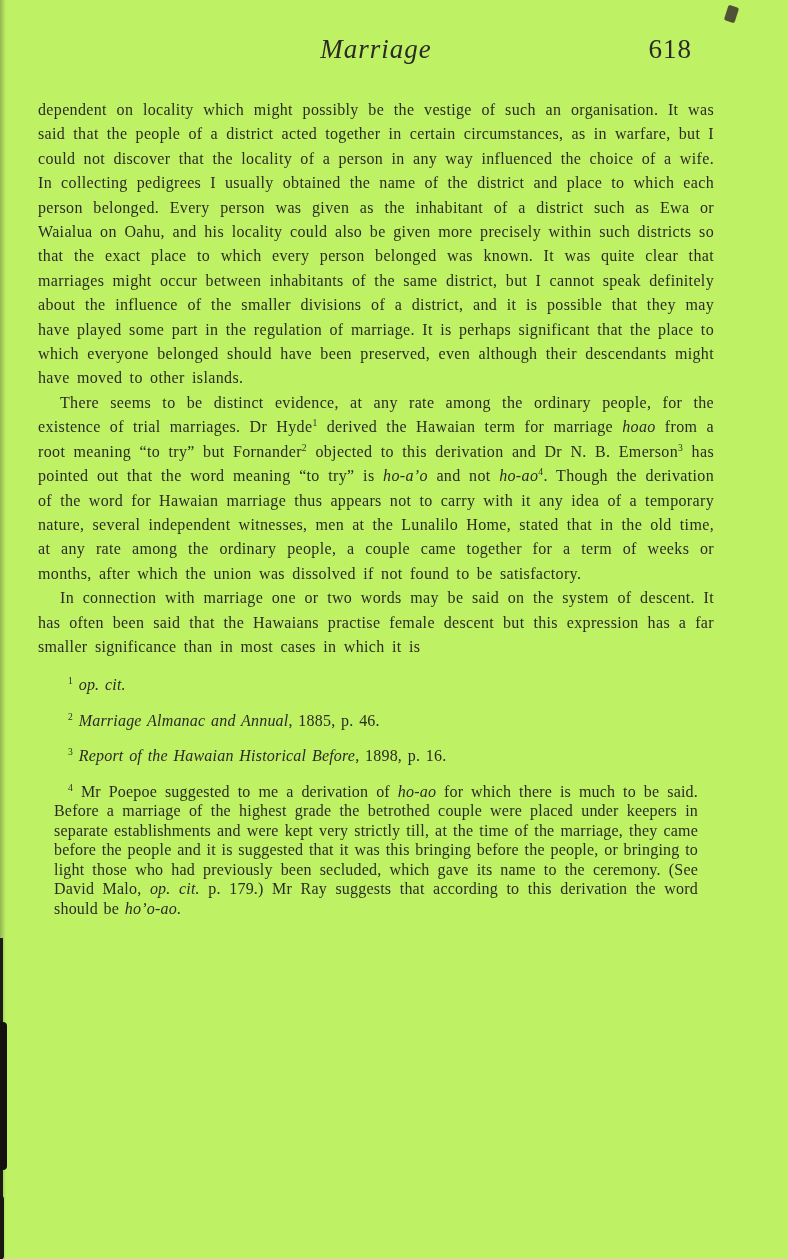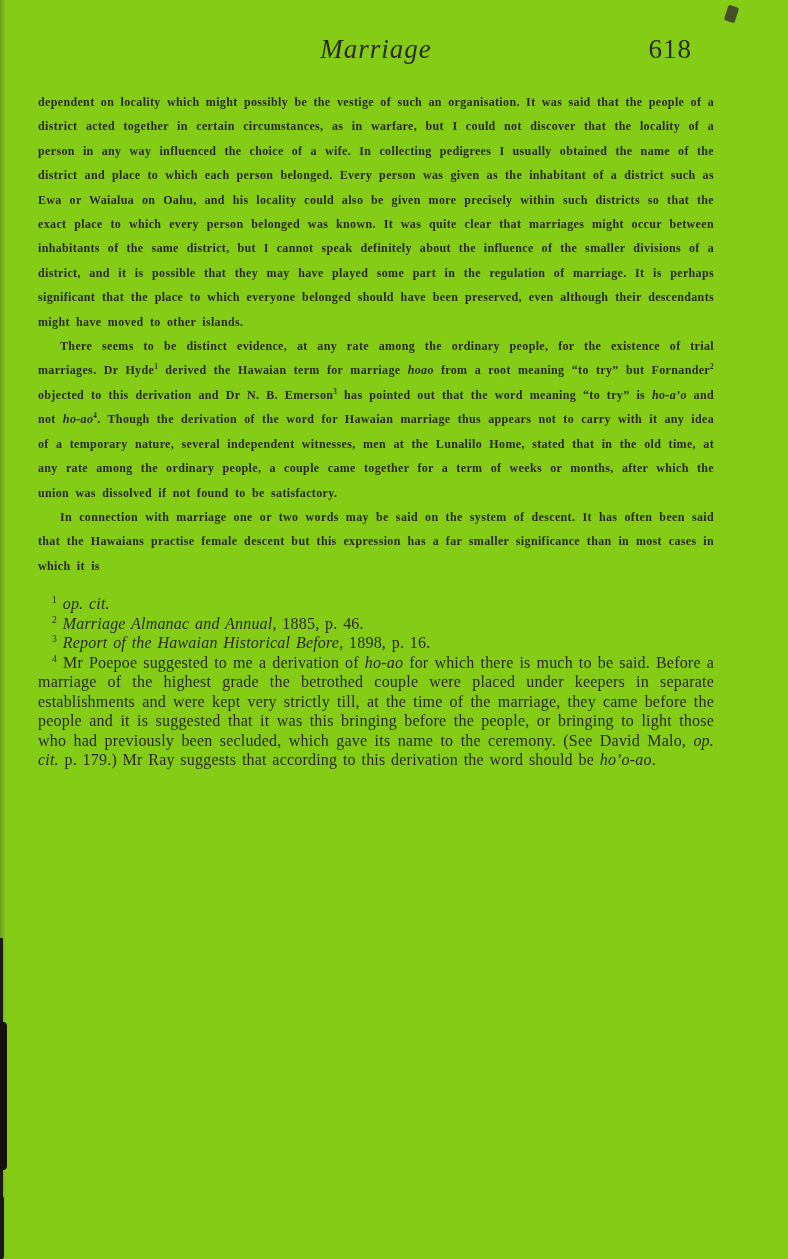--- a/index.html
+++ b/index.html
@@ -4,21 +4,21 @@
 <style>
   html, body {
     margin: 0;
     padding: 0;
     background: #d8d4c8;
   }
   .page {
     position: relative;
     width: 788px;
     height: 1259px;
-    background: #84cc16;
+    background: #bef264;
     overflow: hidden;
     font-family: "Liberation Serif", "DejaVu Serif", serif;
     color: #2d2a24;
     box-sizing: border-box;
   }
   .content {
     position: absolute;
     left: 38px;
     top: 34px;
     width: 676px;
@@ -35,45 +35,44 @@
     letter-spacing: 1px;
   }
   .page-number {
     position: absolute;
     right: 22px;
     top: 0;
     font-size: 27px;
     letter-spacing: 1px;
   }
   .body-text {
-    margin-top: 12px;
-    font-size: 12px;
+    margin-top: 20px;
+    font-size: 16px;
     line-height: 24.4px;
     text-align: justify;
     letter-spacing: 0.35px;
     word-spacing: 3px;
-    font-weight: bold;
   }
   .para {
     margin: 0;
     text-indent: 22px;
   }
   .para.no-indent {
     text-indent: 0;
   }
   .footnotes {
     margin-top: 16px;
     font-size: 16px;
     line-height: 19.5px;
     text-align: justify;
     letter-spacing: 0.2px;
     word-spacing: 1.5px;
   }
   .footnote {
-    margin: 0;
+    margin: 16px;
     text-indent: 14px;
   }
   .it { font-style: italic; }
   sup {
     font-size: 0.6em;
     vertical-align: super;
     line-height: 0;
   }
   
   .binding-shadow {

